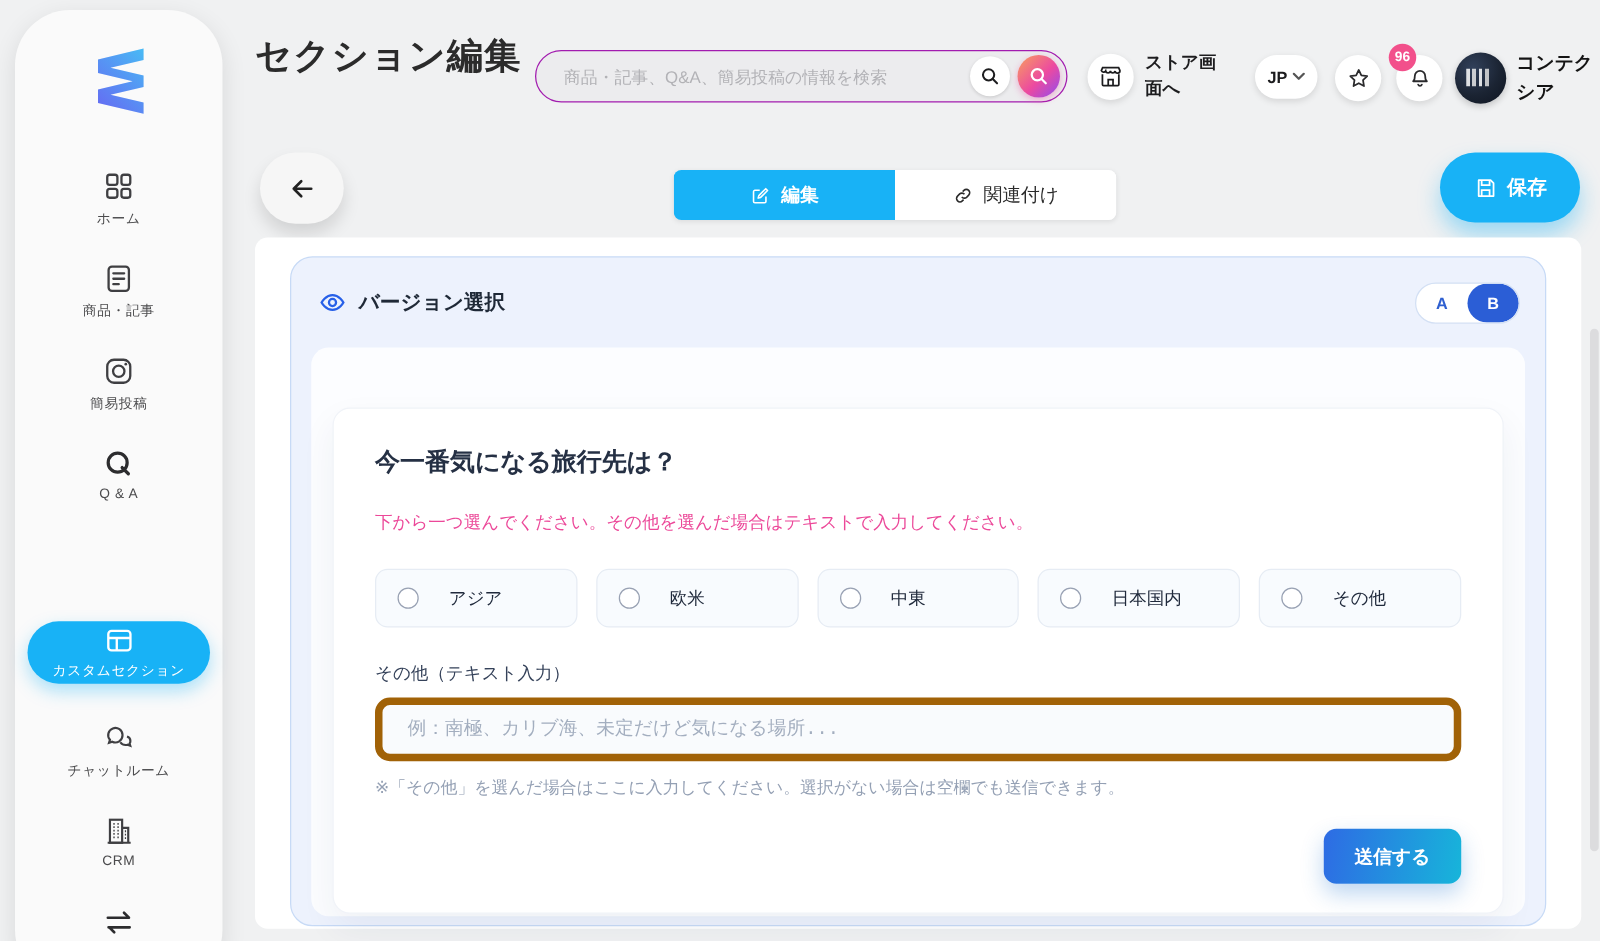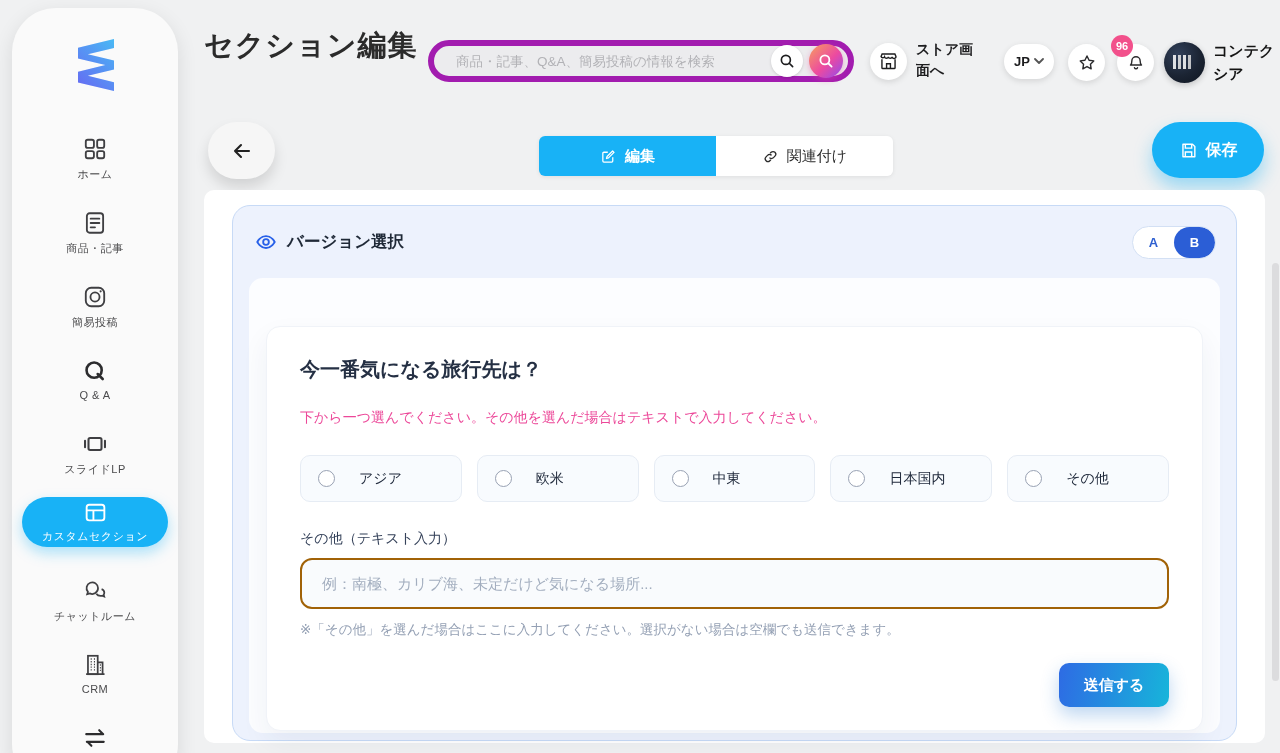--- a/index.html
+++ b/index.html
@@ -16,21 +16,21 @@
   .nav-item svg { display:block; }
   .nav-pill { position:absolute; left:10px; width:146px; height:50px; border-radius:33px;
     background:#18b2f6; display:flex; flex-direction:column; align-items:center; justify-content:center; gap:4px;
     box-shadow:0 6px 14px rgba(24,178,246,.35); cursor:pointer; }
   .nav-pill .lbl { font-size:11px; color:#fff; letter-spacing:.5px; }
 
   
   .page-title { position:absolute; left:204px; top:26px; width:218px; font-size:29px; font-weight:700;
     line-height:1.32; color:#2b2b2b; letter-spacing:1px; }
   .search-bar { position:absolute; left:428px; top:40px; width:426px; height:42px; border-radius:21px;
-    background:#ececee; border:6px solid #a21caf; display:flex; align-items:center; padding:0 5px 0 22px; }
+    background:#ececee; border:1px solid #a21caf; display:flex; align-items:center; padding:0 5px 0 22px; }
   .search-bar input { flex:1; border:none; background:transparent; outline:none; font-size:13.5px; color:#555;
     font-family:inherit; }
   .search-bar input::placeholder { color:#b2b2b6; }
   .circle { border-radius:50%; display:flex; align-items:center; justify-content:center; }
   .btn-search-plain { width:32px; height:32px; background:#fff; box-shadow:0 1px 3px rgba(0,0,0,.15); cursor:pointer; }
   .btn-search-grad { width:34px; height:34px; margin-left:6px; cursor:pointer;
     background:linear-gradient(135deg,#f8a05e 0%,#ec4aa0 55%,#8f4bf0 100%); box-shadow:0 2px 6px rgba(236,74,160,.4); }
   .store-btn { position:absolute; left:870px; top:43px; width:37px; height:37px; background:#fff;
     box-shadow:0 2px 6px rgba(0,0,0,.12); cursor:pointer; }
   .store-label { position:absolute; left:916px; top:39px; width:66px; font-size:14px; font-weight:600;
@@ -78,22 +78,22 @@
   .form-card { position:absolute; left:17px; top:48px; width:937px; height:405px; background:#fff; border-radius:14px;
     border:1px solid #f0f3f8; box-shadow:0 12px 28px rgba(30,50,90,.06); padding:29px 33px 0 33px; }
   .q-title { font-size:20px; font-weight:600; color:#253044; }
   .q-desc { margin-top:26px; font-size:14px; color:#ec4899; }
   .options { margin-top:28px; display:flex; gap:15px; }
   .opt { flex:1; height:47px; background:#f8fbfe; border:1px solid #e6ecf4; border-radius:10px;
     display:flex; align-items:center; gap:24px; padding-left:17px; cursor:pointer; }
   .radio { width:17px; height:17px; border:1.5px solid #98a1b3; border-radius:50%; background:#fff; flex:none; }
   .opt .opt-lbl { font-size:14px; color:#202a3c; }
   .other-label { margin-top:28px; font-size:14px; color:#35425a; }
-  .other-input { margin-top:10px; width:100%; height:51px; border:2px solid #a16207; border-radius:12px; background:#f9fbfd;
-    padding:0 20px; font-size:15px; color:#3a4456; outline:none; font-family:Liberation Sans, sans-serif; }
+  .other-input { margin-top:10px; width:100%; height:51px; border:6px solid #a16207; border-radius:12px; background:#f9fbfd;
+    padding:0 20px; font-size:15px; color:#3a4456; outline:none; font-family:Liberation Mono, monospace; }
   .other-input::placeholder { color:#a3aebf; }
   .form-note { margin-top:12px; font-size:13.5px; color:#94a0b4; }
   .submit-row { margin-top:24px; display:flex; justify-content:flex-end; }
   .submit-btn { width:110px; height:44px; border-radius:10px; border:none; cursor:pointer;
     background:linear-gradient(100deg,#2e6be4 0%,#17b5da 100%); color:#fff; font-size:15px; font-weight:600;
     font-family:inherit; box-shadow:0 8px 18px rgba(36,120,210,.30); }
 
   .scroll-thumb { position:absolute; right:1px; top:263px; width:7px; height:418px; background:#dcdcde; border-radius:4px; }
 </style>
 </head>
@@ -142,27 +142,20 @@
     </div>
 
     <div class="nav-item" style="top:350px">
       <svg width="26" height="26" viewBox="0 0 24 24" fill="none" stroke="#2c2c2e" stroke-width="2.4">
         <circle cx="11.2" cy="11.2" r="7"></circle>
           <path d="M14.5 14.8l4.6 4.6" stroke-linecap="round"></path>
       </svg>
       <span class="lbl">Q &amp; A</span>
     </div>
 
-    <div class="nav-item" style="top:423px">
-      <svg width="26" height="26" viewBox="0 0 24 24" fill="none" stroke="#3f3f42" stroke-width="1.9">
-        <rect x="6" y="6.5" width="12" height="11" rx="1.5"></rect>
-        <path d="M2.8 9v6M21.2 9v6" stroke-linecap="round"></path>
-      </svg>
-      <span class="lbl">スライドLP</span>
-    </div>
 
     <div class="nav-pill" style="top:489px">
       <svg width="25" height="25" viewBox="0 0 24 24" fill="none" stroke="#ffffff" stroke-width="1.8">
         <rect x="3.5" y="4.5" width="17" height="15" rx="2.5"></rect>
         <path d="M3.5 10h17M10 10v9.5"></path>
       </svg>
       <span class="lbl">カスタムセクション</span>
     </div>
 
     <div class="nav-item" style="top:570px">

